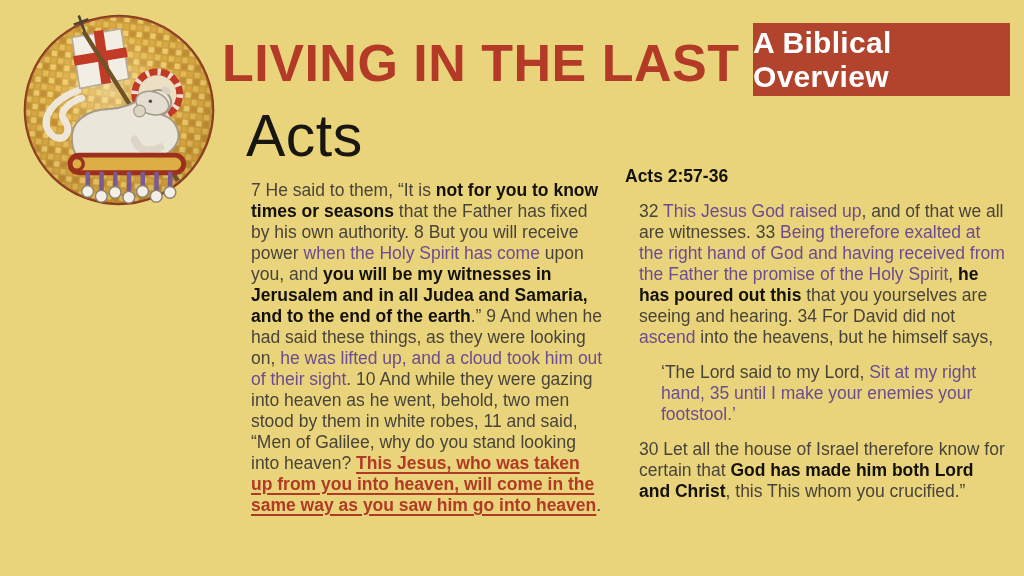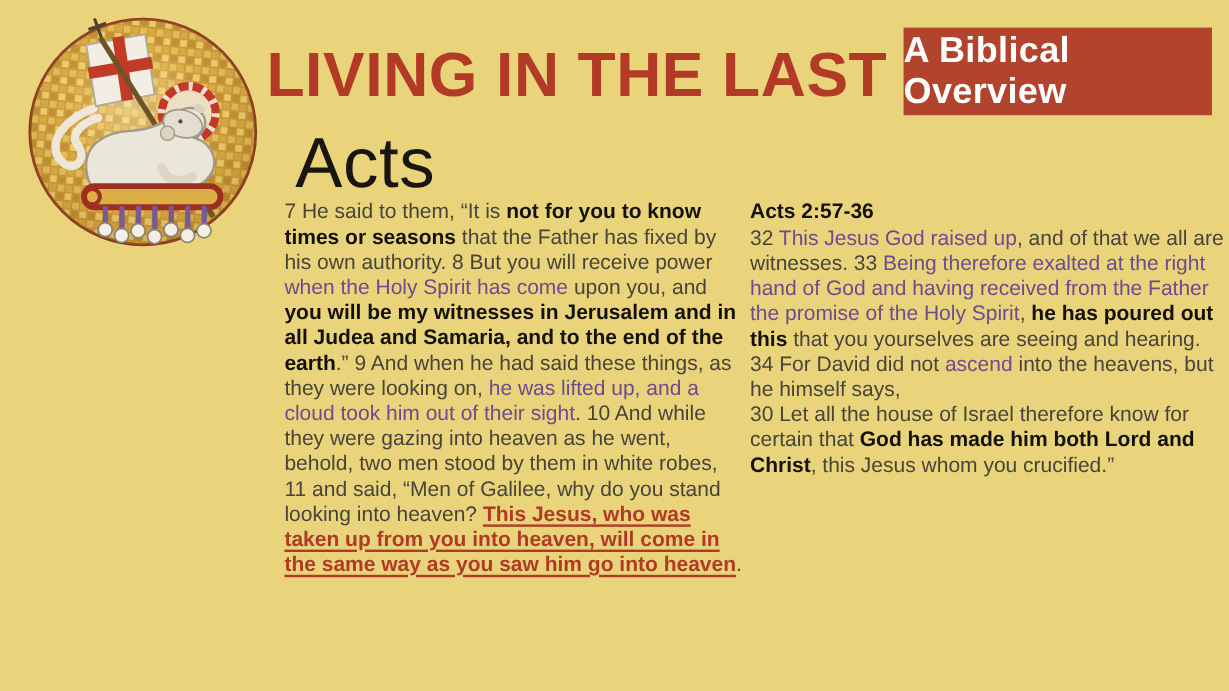--- a/index.html
+++ b/index.html
@@ -34,21 +34,21 @@
   }
   .col{
     position:absolute; top:166px;
     font-size:17.5px; line-height:21px; color:var(--body);
   }
   .col-left{ left:237px; width:382px; }
   .col-right{ left:625px; width:397px; }
   .col .heading{
     font-weight:700; color:var(--boldink); margin-bottom:1px; font-size:17.5px;
   }
-  .col p{ margin:0; }
+  .col p{ margin:14px; }
   .col p.indent{ margin-left:36px; }
   .r-plain{ color:var(--body); }
   .r-bold{ color:var(--boldink); font-weight:700; }
   .r-purple{ color:var(--purple); font-weight:400; }
   .r-redu{
     color:var(--redu); font-weight:700;
     text-decoration:underline; text-decoration-thickness:2px; text-underline-offset:3px;
   }
 </style>
 </head>
@@ -132,14 +132,15 @@
 
 <div class="page-title">Acts</div>
 
 <div class="col col-left">
 <p><span class="r-plain">7 He said to them, “It is </span><span class="r-bold">not for you to know times or seasons</span><span class="r-plain"> that the Father has fixed by his own authority. 8 But you will receive power </span><span class="r-purple">when the Holy Spirit has come</span><span class="r-plain"> upon you, and </span><span class="r-bold">you will be my witnesses in Jerusalem and in all Judea and Samaria, and to the end of the earth</span><span class="r-plain">.” 9 And when he had said these things, as they were looking on, </span><span class="r-purple">he was lifted up, and a cloud took him out of their sight</span><span class="r-plain">. 10 And while they were gazing into heaven as he went, behold, two men stood by them in white robes, 11 and said, “Men of Galilee, why do you stand looking into heaven? </span><span class="r-redu">This Jesus, who was taken up from you into heaven, will come in the same way as you saw him go into heaven</span><span class="r-plain">.</span></p>
   </div>
 
 <div class="col col-right">
   <div class="heading">Acts 2:57-36</div>
 <p><span class="r-plain">32 </span><span class="r-purple">This Jesus God raised up</span><span class="r-plain">, and of that we all are witnesses. 33 </span><span class="r-purple">Being therefore exalted at the right hand of God and having received from the Father the promise of the Holy Spirit</span><span class="r-plain">, </span><span class="r-bold">he has poured out this</span><span class="r-plain"> that you yourselves are seeing and hearing. 34 For David did not </span><span class="r-purple">ascend</span><span class="r-plain"> into the heavens, but he himself says,</span></p>
-    <p><span class="r-plain">30 Let all the house of Israel therefore know for certain that </span><span class="r-bold">God has made him both Lord and Christ</span><span class="r-plain">, this Jesus whom you crucified.”</span></p>
+    <p class="indent"><span class="r-plain">‘The Lord said to my Lord, </span><span class="r-purple">Sit at my right hand, 35 until I make your enemies your footstool.’</span></p>
+    <p><span class="r-plain">30 Let all the house of Israel therefore know for certain that </span><span class="r-bold">God has made him both Lord and Christ</span><span class="r-plain">, this This whom you crucified.”</span></p>
   </div>
 
 </body></html>

